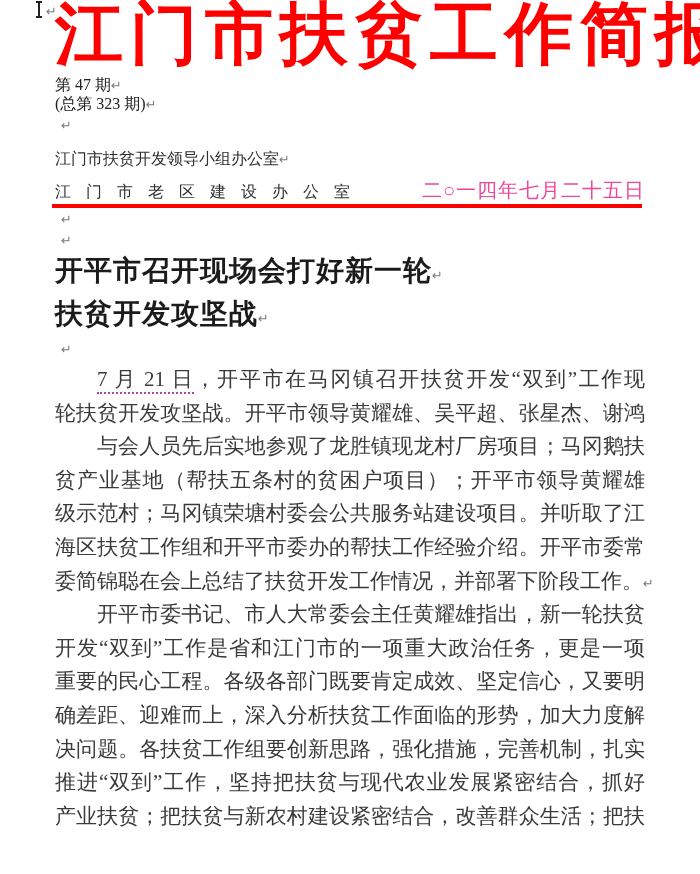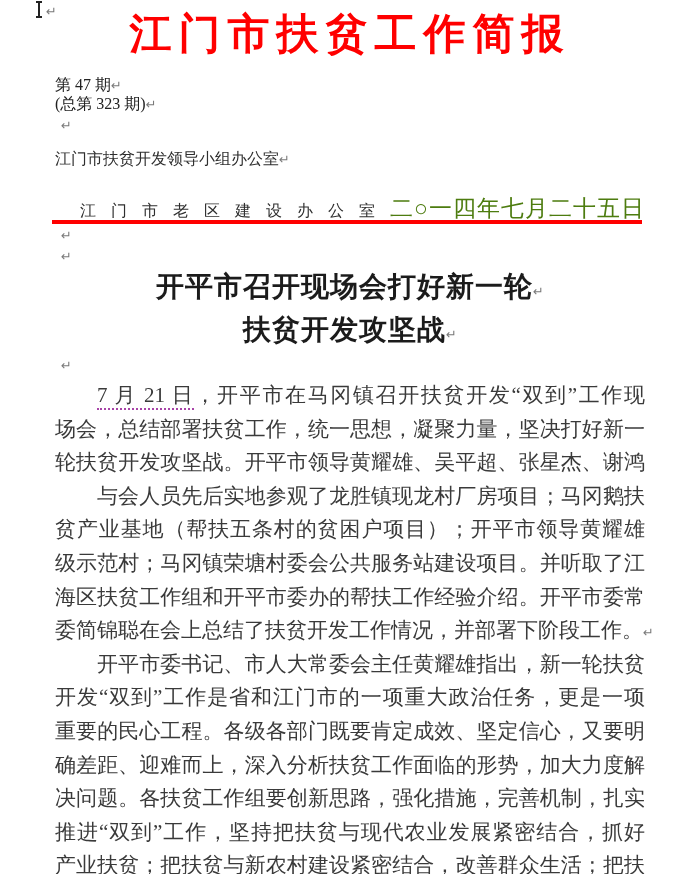--- a/index.html
+++ b/index.html
@@ -34,49 +34,49 @@
   .top-mark{
     position:absolute;left:46px;top:4px;
   }
   .pmark{
     font-family:"DejaVu Sans","Liberation Sans",sans-serif;
     font-size:13px;color:var(--mark-gray);
     font-weight:normal;letter-spacing:0;
   }
   .masthead-title{
     margin-top:2px;
-    font-size:42px;line-height:64px;
+    font-size:68px;line-height:64px;
     font-weight:bold;text-align:center;
     color:var(--accent-red);
     letter-spacing:7px;white-space:nowrap;
   }
   .issue{
     font-size:16px;line-height:18px;text-align:left;color:#222222;
   }
   .issue-1{margin-top:10px;}
   .pmark-row{height:21px;line-height:21px;padding-left:6px;}
   .org-line-1{
     margin-top:14px;font-size:16px;line-height:20px;color:#2e2e2e;
   }
   .org-row{
-    margin-top:23px;height:24px;
-    display:flex;justify-content:flex-end;align-items:baseline;
+    margin-top:7px;height:24px;
+    display:flex;justify-content:space-between;align-items:baseline;
   }
   .org-line-2{
     font-size:16px;letter-spacing:15px;color:#2e2e2e;white-space:nowrap;
   }
   .doc-date{
-    font-size:23px;letter-spacing:1px;color:#4d7c0f;white-space:nowrap;
+    font-size:20px;letter-spacing:1px;color:#ec4899;white-space:nowrap;
   }
   .rule{
     height:4px;width:590px;margin-left:-3px;margin-top:3px;
     background:var(--accent-red);
   }
   .art-title{
-    font-size:28px;line-height:38px;font-weight:bold;text-align:center;
+    font-size:28px;line-height:38px;font-weight:bold;text-align:left;
     color:var(--heading-text);letter-spacing:1px;white-space:nowrap;
   }
   .art-title-1{margin-top:2px;}
   .body-block{margin-top:4px;}
   .bl{
     font-size:21px;height:33.6px;line-height:33.6px;
     text-align:justify;text-align-last:justify;
     color:var(--body-text);white-space:nowrap;
   }
   .bl.indent{padding-left:42px;}
@@ -114,21 +114,20 @@
   <div class="pmark-row"><span class="pmark">↵</span></div>
 
   <div class="art-title art-title-1"><span>开平市召开现场会打好新一轮</span><span class="pmark">↵</span></div>
   <div class="art-title"><span>扶贫开发攻坚战</span><span class="pmark">↵</span></div>
 
   <div class="pmark-row"><span class="pmark">↵</span></div>
 
   <div class="body-block">
 
     <div class="bl indent"><span class="squiggle">7 月 21 日</span><span>，开平市在马冈镇召开扶贫开发“双到”工作现</span></div>
-    <div class="bl"><span>场会，总结部署扶贫工作，统一思想，凝聚力量，坚决打好新一</span></div>
     <div class="bl"><span>轮扶贫开发攻坚战。开平市领导黄耀雄、吴平超、张星杰、谢鸿</span></div>
 
     <div class="bl indent"><span>与会人员先后实地参观了龙胜镇现龙村厂房项目；马冈鹅扶</span></div>
     <div class="bl"><span>贫产业基地（帮扶五条村的贫困户项目）；开平市领导黄耀雄</span></div>
     <div class="bl"><span>级示范村；马冈镇荣塘村委会公共服务站建设项目。并听取了江</span></div>
     <div class="bl"><span>海区扶贫工作组和开平市委办的帮扶工作经验介绍。开平市委常</span></div>
     <div class="bl endline"><span>委简锦聪在会上总结了扶贫开发工作情况，并部署下阶段工作。</span><span class="pmark">↵</span></div>
 
     <div class="bl indent"><span>开平市委书记、市人大常委会主任黄耀雄指出，新一轮扶贫</span></div>
     <div class="bl"><span>开发“双到”工作是省和江门市的一项重大政治任务，更是一项</span></div>

